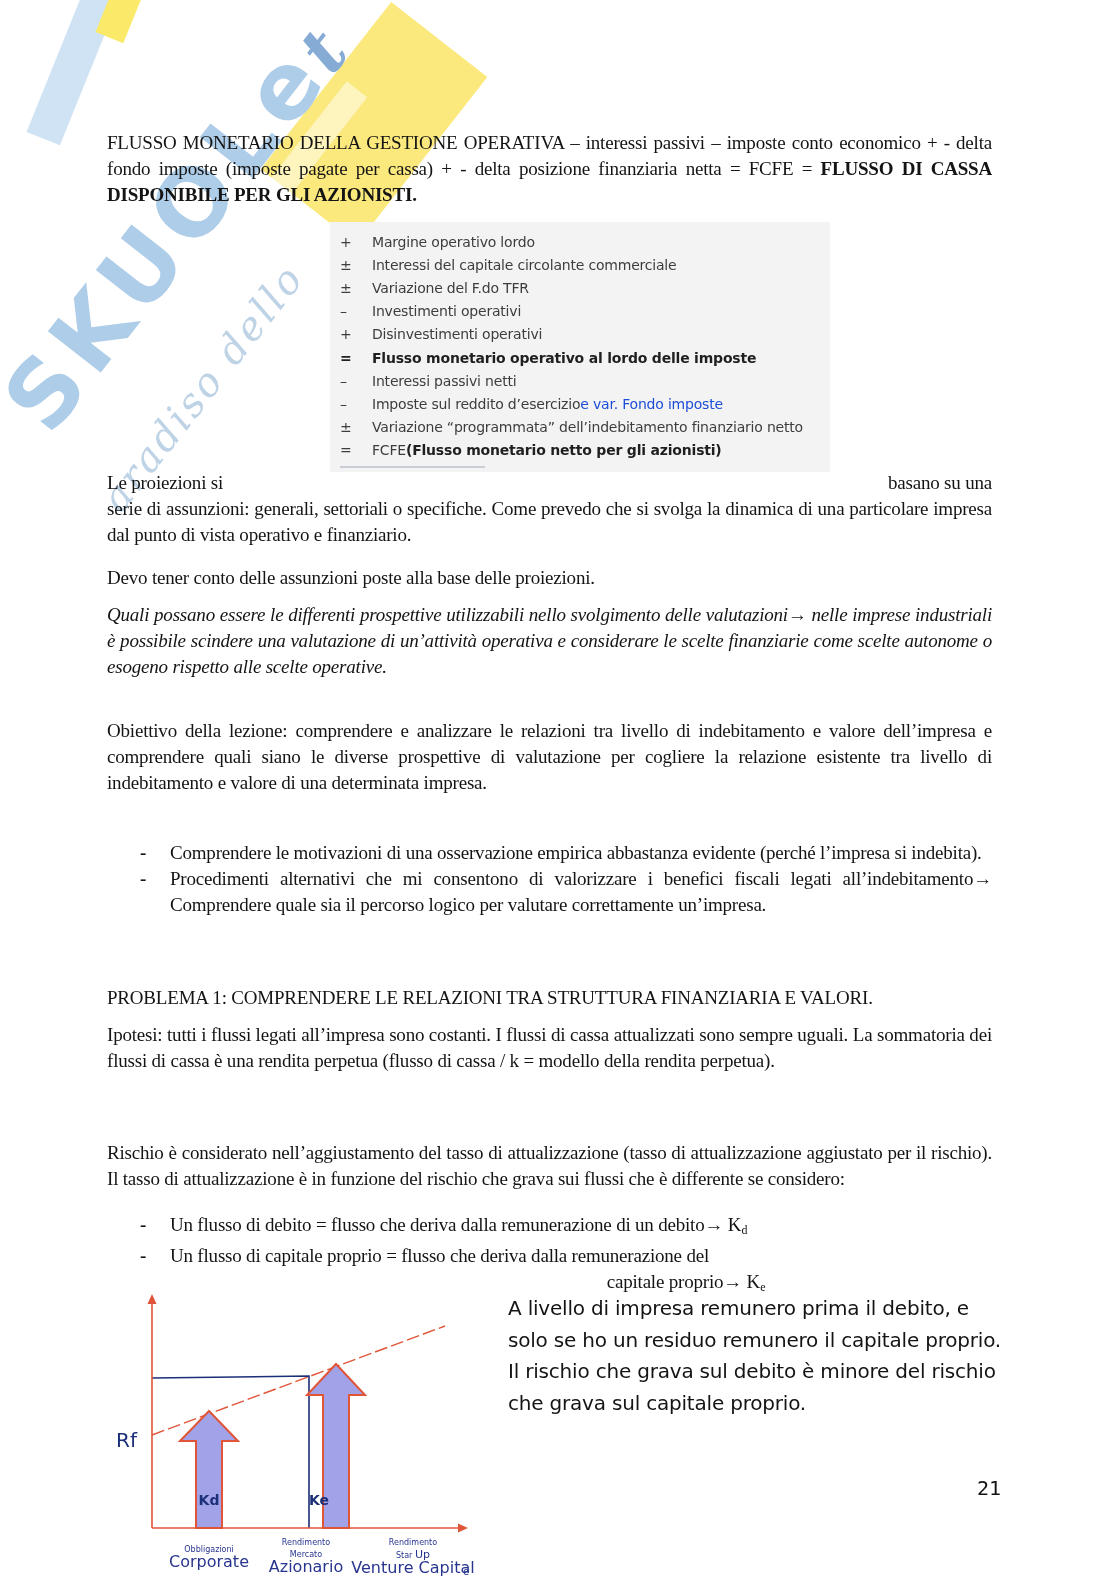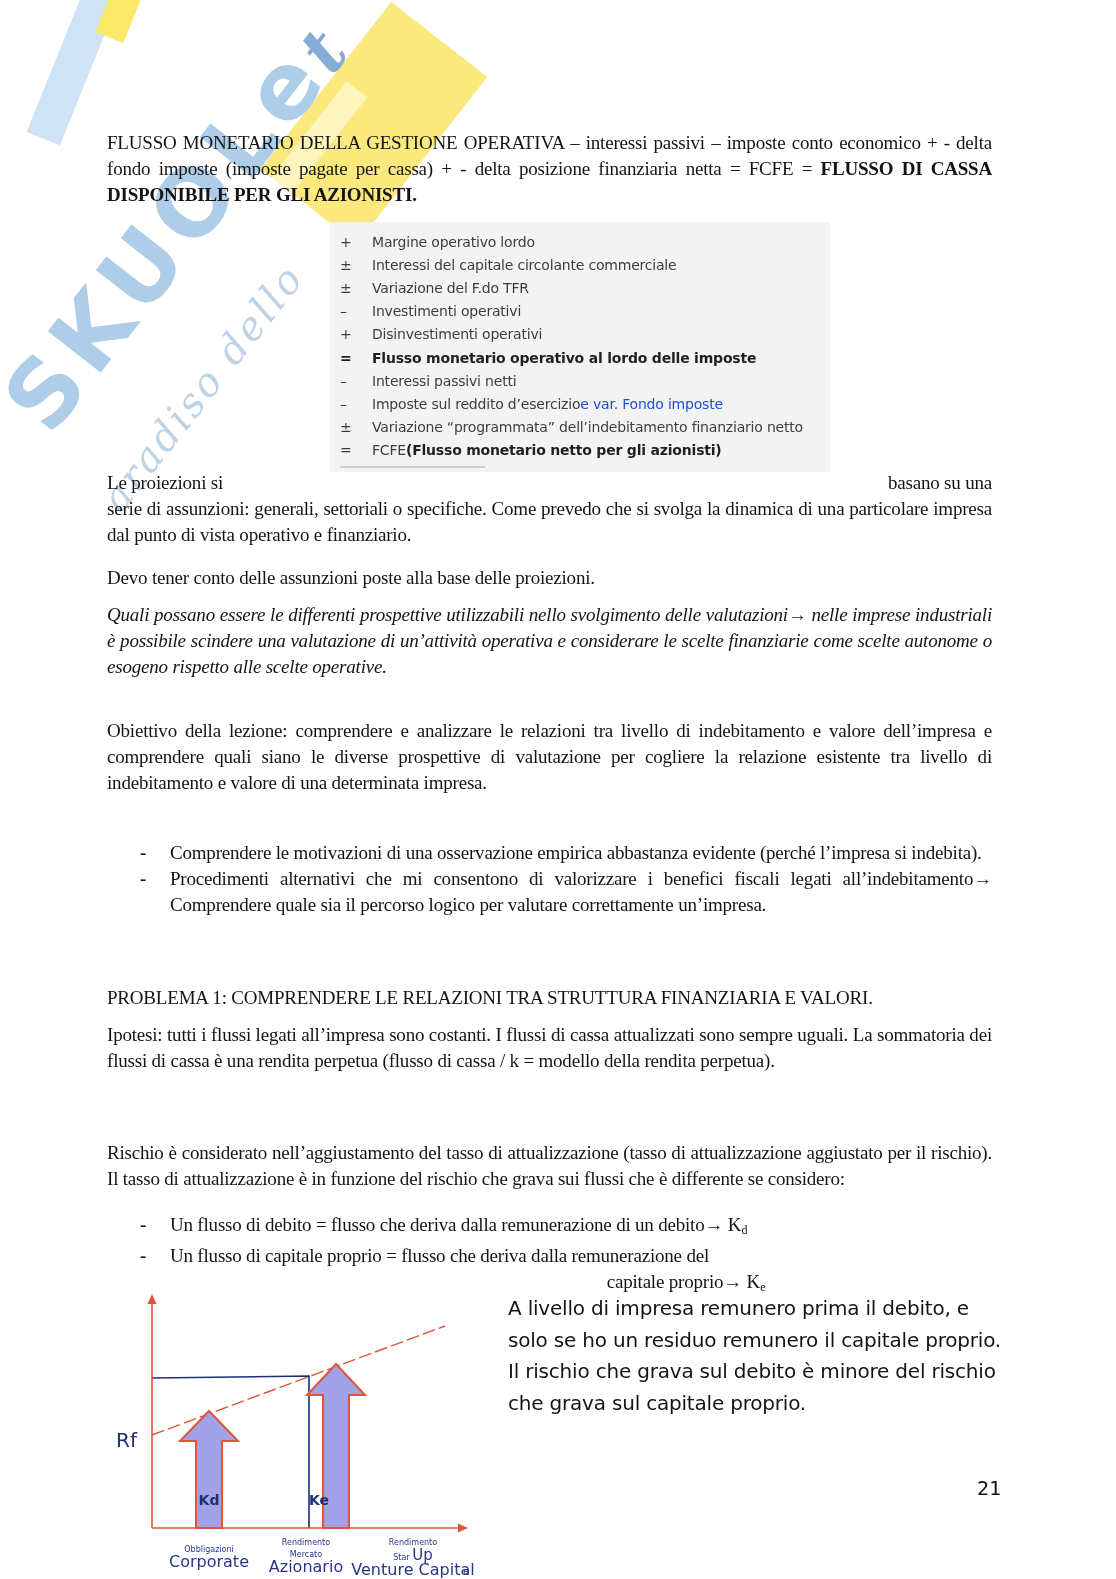--- a/index.html
+++ b/index.html
@@ -40,21 +40,21 @@
   .stmt-underline{margin:4px 0 0 0;width:145px;height:2px;background:#c9ced6;}
   
   .fig-svg{position:absolute;left:100px;top:1288px;z-index:2;}
   .figlbl{position:absolute;z-index:3;color:#1c2f78;}
   .lbl-rf{left:116px;top:1428px;font-size:20px;}
   .lbl-kd{left:182px;top:1492px;width:54px;text-align:center;font-size:14px;font-weight:bold;}
   .lbl-ke{left:309px;top:1492px;width:54px;text-align:left;font-size:14px;font-weight:bold;}
   .cat{position:absolute;z-index:3;color:#27358f;text-align:center;line-height:12px;}
   .cat .t1{font-size:8px;display:block;}
   .cat .t2{font-size:16px;display:block;}
-  .cat .t1b{font-size:15px;}
+  .cat .t1b{font-size:11px;}
   .cat1{left:149px;top:1544px;width:120px;}
   .cat2{left:252px;top:1537px;width:108px;}
   .cat3{left:348px;top:1537px;width:130px;}
   .lbl-rischio{left:450px;top:1598px;font-size:12px;color:#27358f;}
   .lbl-rischio-sub{left:463px;top:1566px;font-size:10px;color:#27358f;}
   
   .side{position:absolute;left:508px;top:1293px;width:500px;font-size:20px;line-height:31.5px;
         text-align:left;letter-spacing:-0.2px;z-index:2;}
   .pagenum{position:absolute;left:977px;top:1476px;font-family:"DejaVu Sans Mono","Liberation Mono",monospace;
            font-size:20px;color:#111;z-index:2;}

